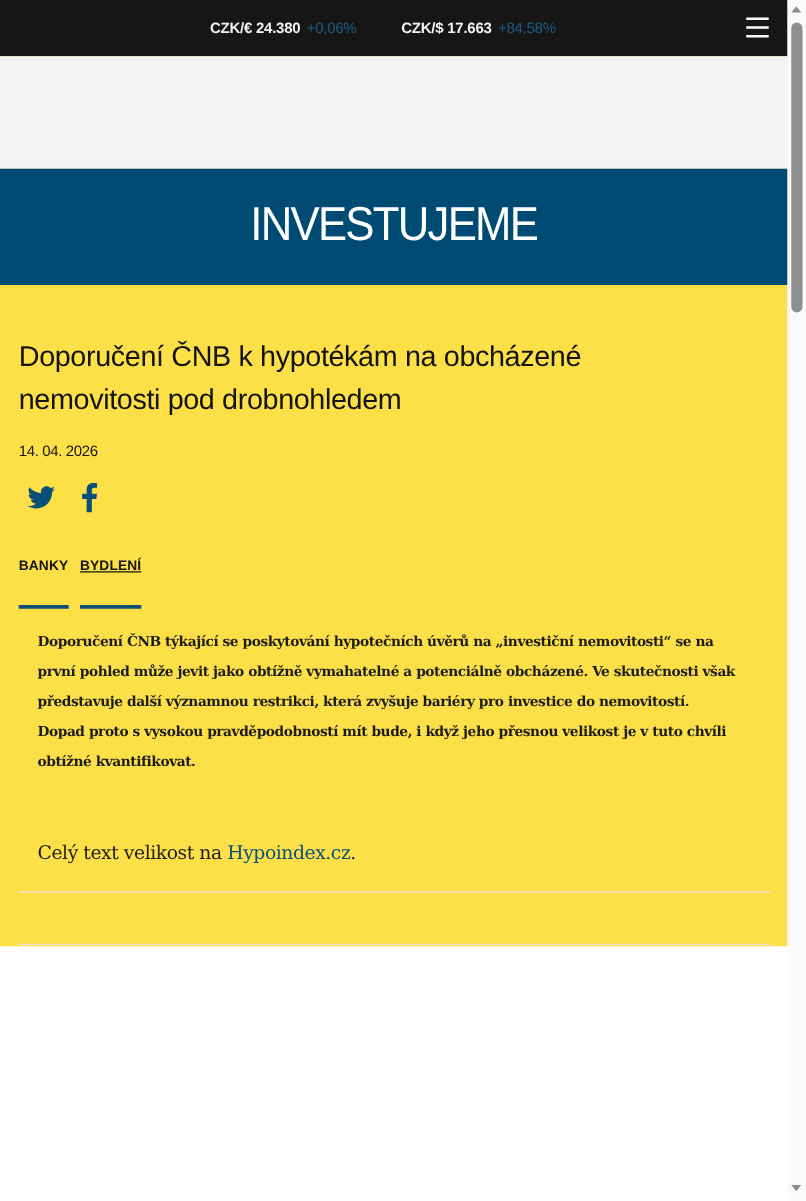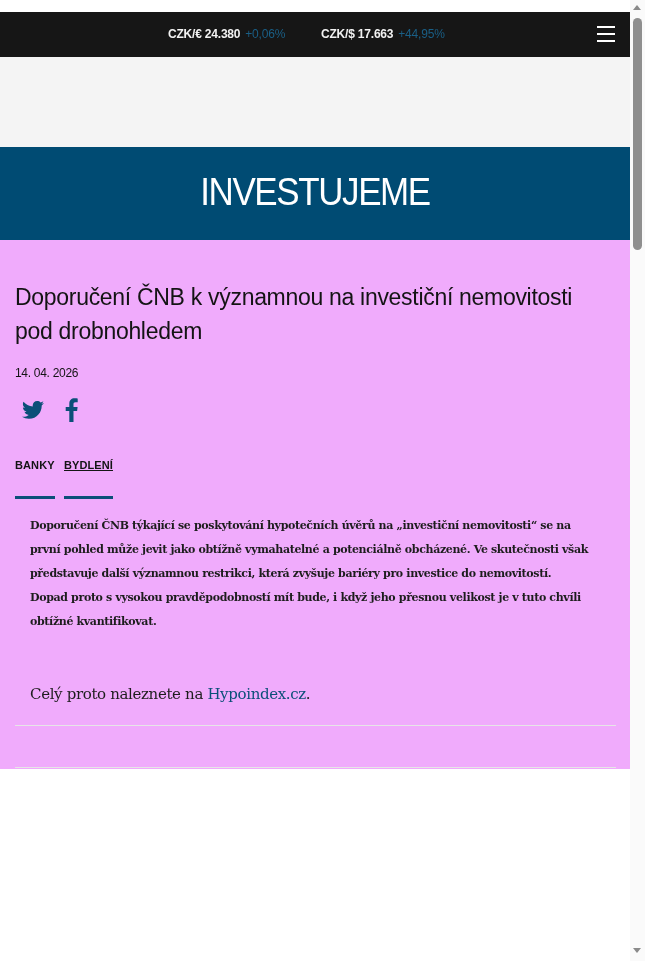--- a/index.html
+++ b/index.html
@@ -1,19 +1,19 @@
 <!DOCTYPE html>
 <html><head>
 <meta charset="utf-8">
 <style>
   * { box-sizing: border-box; margin: 0; padding: 0; }
   html, body { width: 645px; height: 961px; overflow: hidden; background: #ffffff; }
   body { position: relative; font-family: "Liberation Sans", sans-serif; color: #111; }
 
-  .page { position: absolute; left: 0; top: 12px; width: 630px; height: 757px; background: #f0abfc; }
+  .page { position: absolute; left: 0; top: 0; width: 630px; height: 757px; background: #fde047; }
 
   
   .ticker-bar { position: absolute; left: 0; top: 0; width: 630px; height: 45px; background: #161616; }
   .ticker { position: absolute; top: 15px; font-size: 12px; font-weight: 700; color: #f2f2f2; white-space: nowrap; letter-spacing: -0.2px; }
   .ticker .chg { color: #1a5f86; font-weight: 400; margin-left: 5px; }
   .ticker-eur { left: 168px; }
   .ticker-usd { left: 321px; }
   .menu-btn { position: absolute; left: 596px; top: 13px; width: 20px; height: 18px; cursor: pointer; }
   .menu-btn span { position: absolute; left: 1px; width: 18px; height: 2px; background: #fff; }
   .menu-btn span:nth-child(1) { top: 1px; }
@@ -57,54 +57,54 @@
 </head>
 <body>
 
 <div class="page">
 
   <div class="ticker-bar">
     <div class="ticker ticker-eur">
       <span>CZK/€ 24.380</span><span class="chg">+0,06%</span>
     </div>
     <div class="ticker ticker-usd">
-      <span>CZK/$ 17.663</span><span class="chg">+44,95%</span>
+      <span>CZK/$ 17.663</span><span class="chg">+84,58%</span>
     </div>
     <div class="menu-btn">
       <span></span>
       <span></span>
       <span></span>
     </div>
   </div>
 
   <div class="ad-slot"></div>
 
   <div class="masthead">
     <div class="logo">INVESTUJEME</div>
   </div>
 
-  <h1 class="title">Doporučení ČNB k významnou na investiční nemovitosti pod drobnohledem</h1>
+  <h1 class="title">Doporučení ČNB k hypotékám na obcházené nemovitosti pod drobnohledem</h1>
   <div class="date">14. 04. 2026</div>
 
   <a class="share share-twitter">
     <svg width="24" height="24" viewBox="0 0 24 24">
       <path fill="#0b4f78" d="M23 5.1c-.8.4-1.7.6-2.6.7.9-.6 1.6-1.4 2-2.5-.9.5-1.9.9-2.9 1.1-.8-.9-2-1.4-3.3-1.4-2.5 0-4.5 2-4.5 4.5 0 .4 0 .7.1 1C8 8.3 4.7 6.5 2.5 3.8c-.4.7-.6 1.4-.6 2.3 0 1.6.8 2.9 2 3.7-.7 0-1.4-.2-2-.6v.1c0 2.2 1.6 4 3.6 4.4-.4.1-.8.2-1.2.2-.3 0-.6 0-.8-.1.6 1.8 2.2 3.1 4.2 3.1-1.5 1.2-3.5 1.9-5.6 1.9H1c2 1.3 4.4 2 6.9 2 8.3 0 12.8-6.9 12.8-12.8v-.6c.9-.6 1.7-1.4 2.3-2.3z"></path>
     </svg>
   </a>
   <a class="share share-facebook">
     <svg width="16" height="24" viewBox="0 0 16 24">
       <path fill="#0b4f78" d="M10.5 24V13.1h3.6l.5-4.2h-4.1V6.2c0-1.2.3-2 2-2h2.2V.5C14.3.4 13 .3 11.5.3 8.4.3 6.3 2.2 6.3 5.7v3.2H2.7v4.2h3.6V24h4.2z"></path>
     </svg>
   </a>
 
   <a class="tag tag-banky">BANKY</a>
   <a class="tag tag-bydleni">BYDLENÍ</a>
 
   <p class="perex">Doporučení ČNB týkající se poskytování hypotečních úvěrů na „investiční nemovitosti“ se na první pohled může jevit jako obtížně vymahatelné a potenciálně obcházené. Ve skutečnosti však představuje další významnou restrikci, která zvyšuje bariéry pro investice do nemovitostí. Dopad proto s vysokou pravděpodobností mít bude, i když jeho přesnou velikost je v tuto chvíli obtížné kvantifikovat.</p>
-  <p class="source"><span>Celý proto naleznete na </span><a>Hypoindex.cz</a><span>.</span></p>
+  <p class="source"><span>Celý text velikost na </span><a>Hypoindex.cz</a><span>.</span></p>
 
   <div class="divider divider-1"></div>
   <div class="divider divider-2"></div>
 </div>
 
 <div class="scrollbar">
   <div class="scroll-up"></div>
   <div class="scroll-thumb"></div>
   <div class="scroll-down"></div>
 </div>

